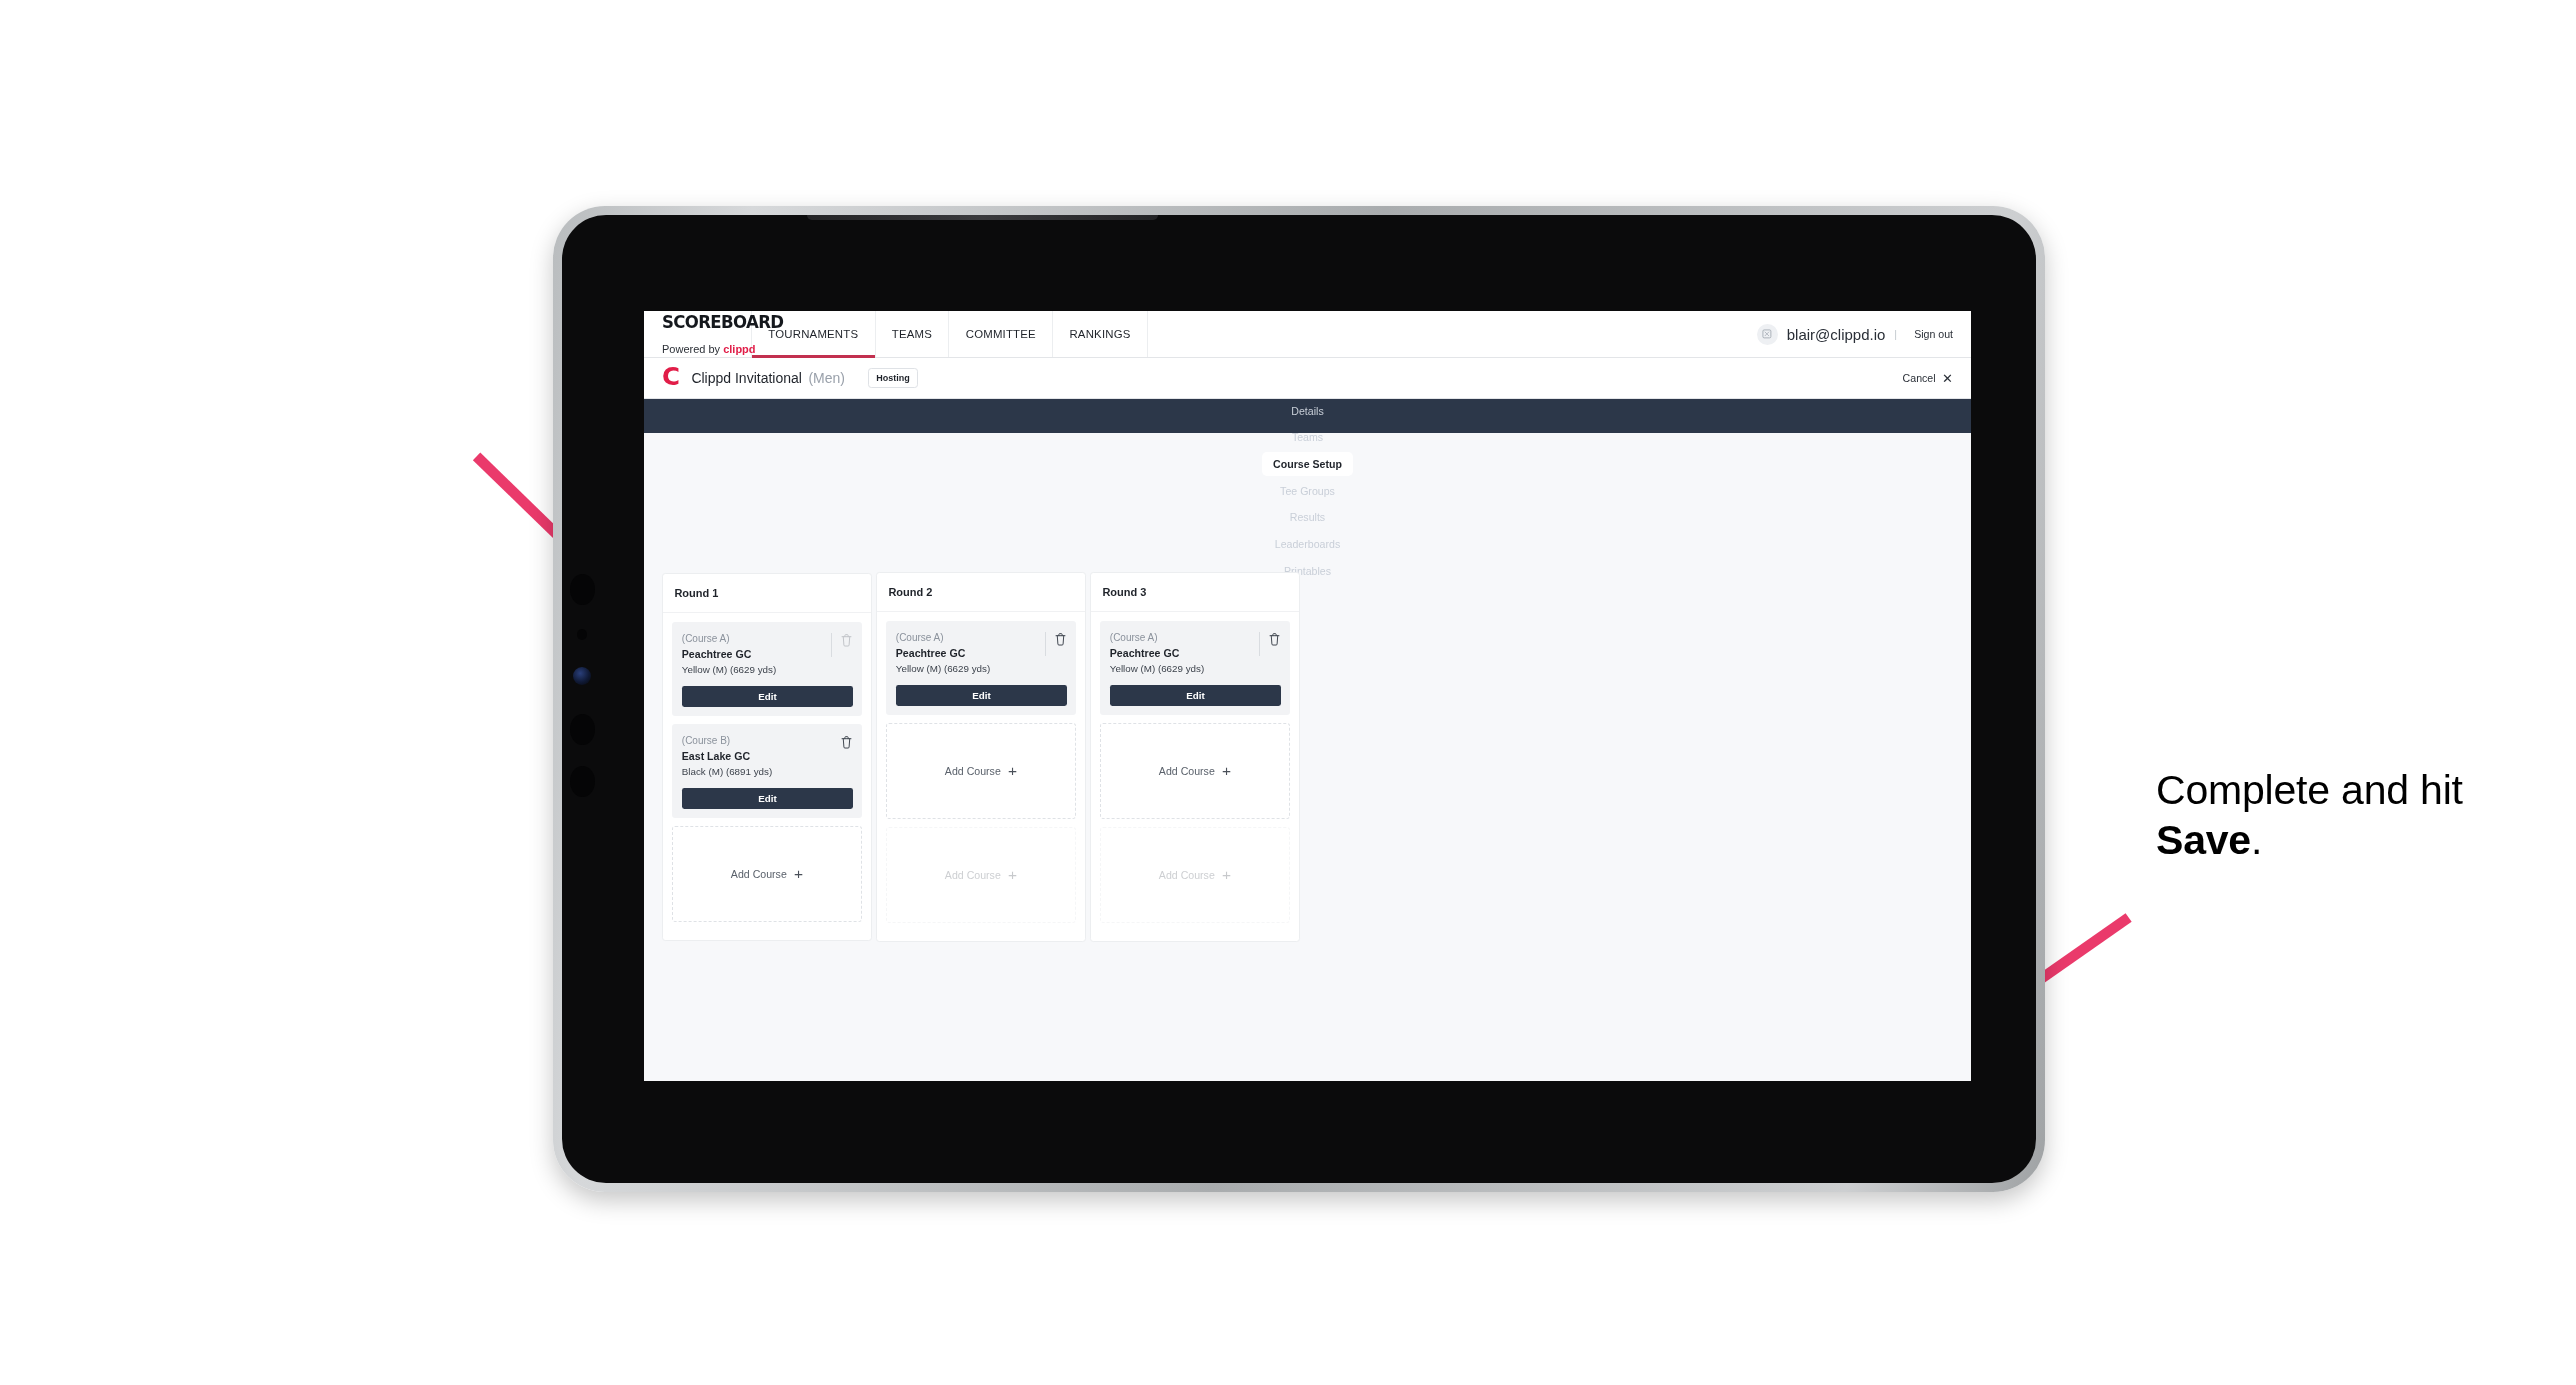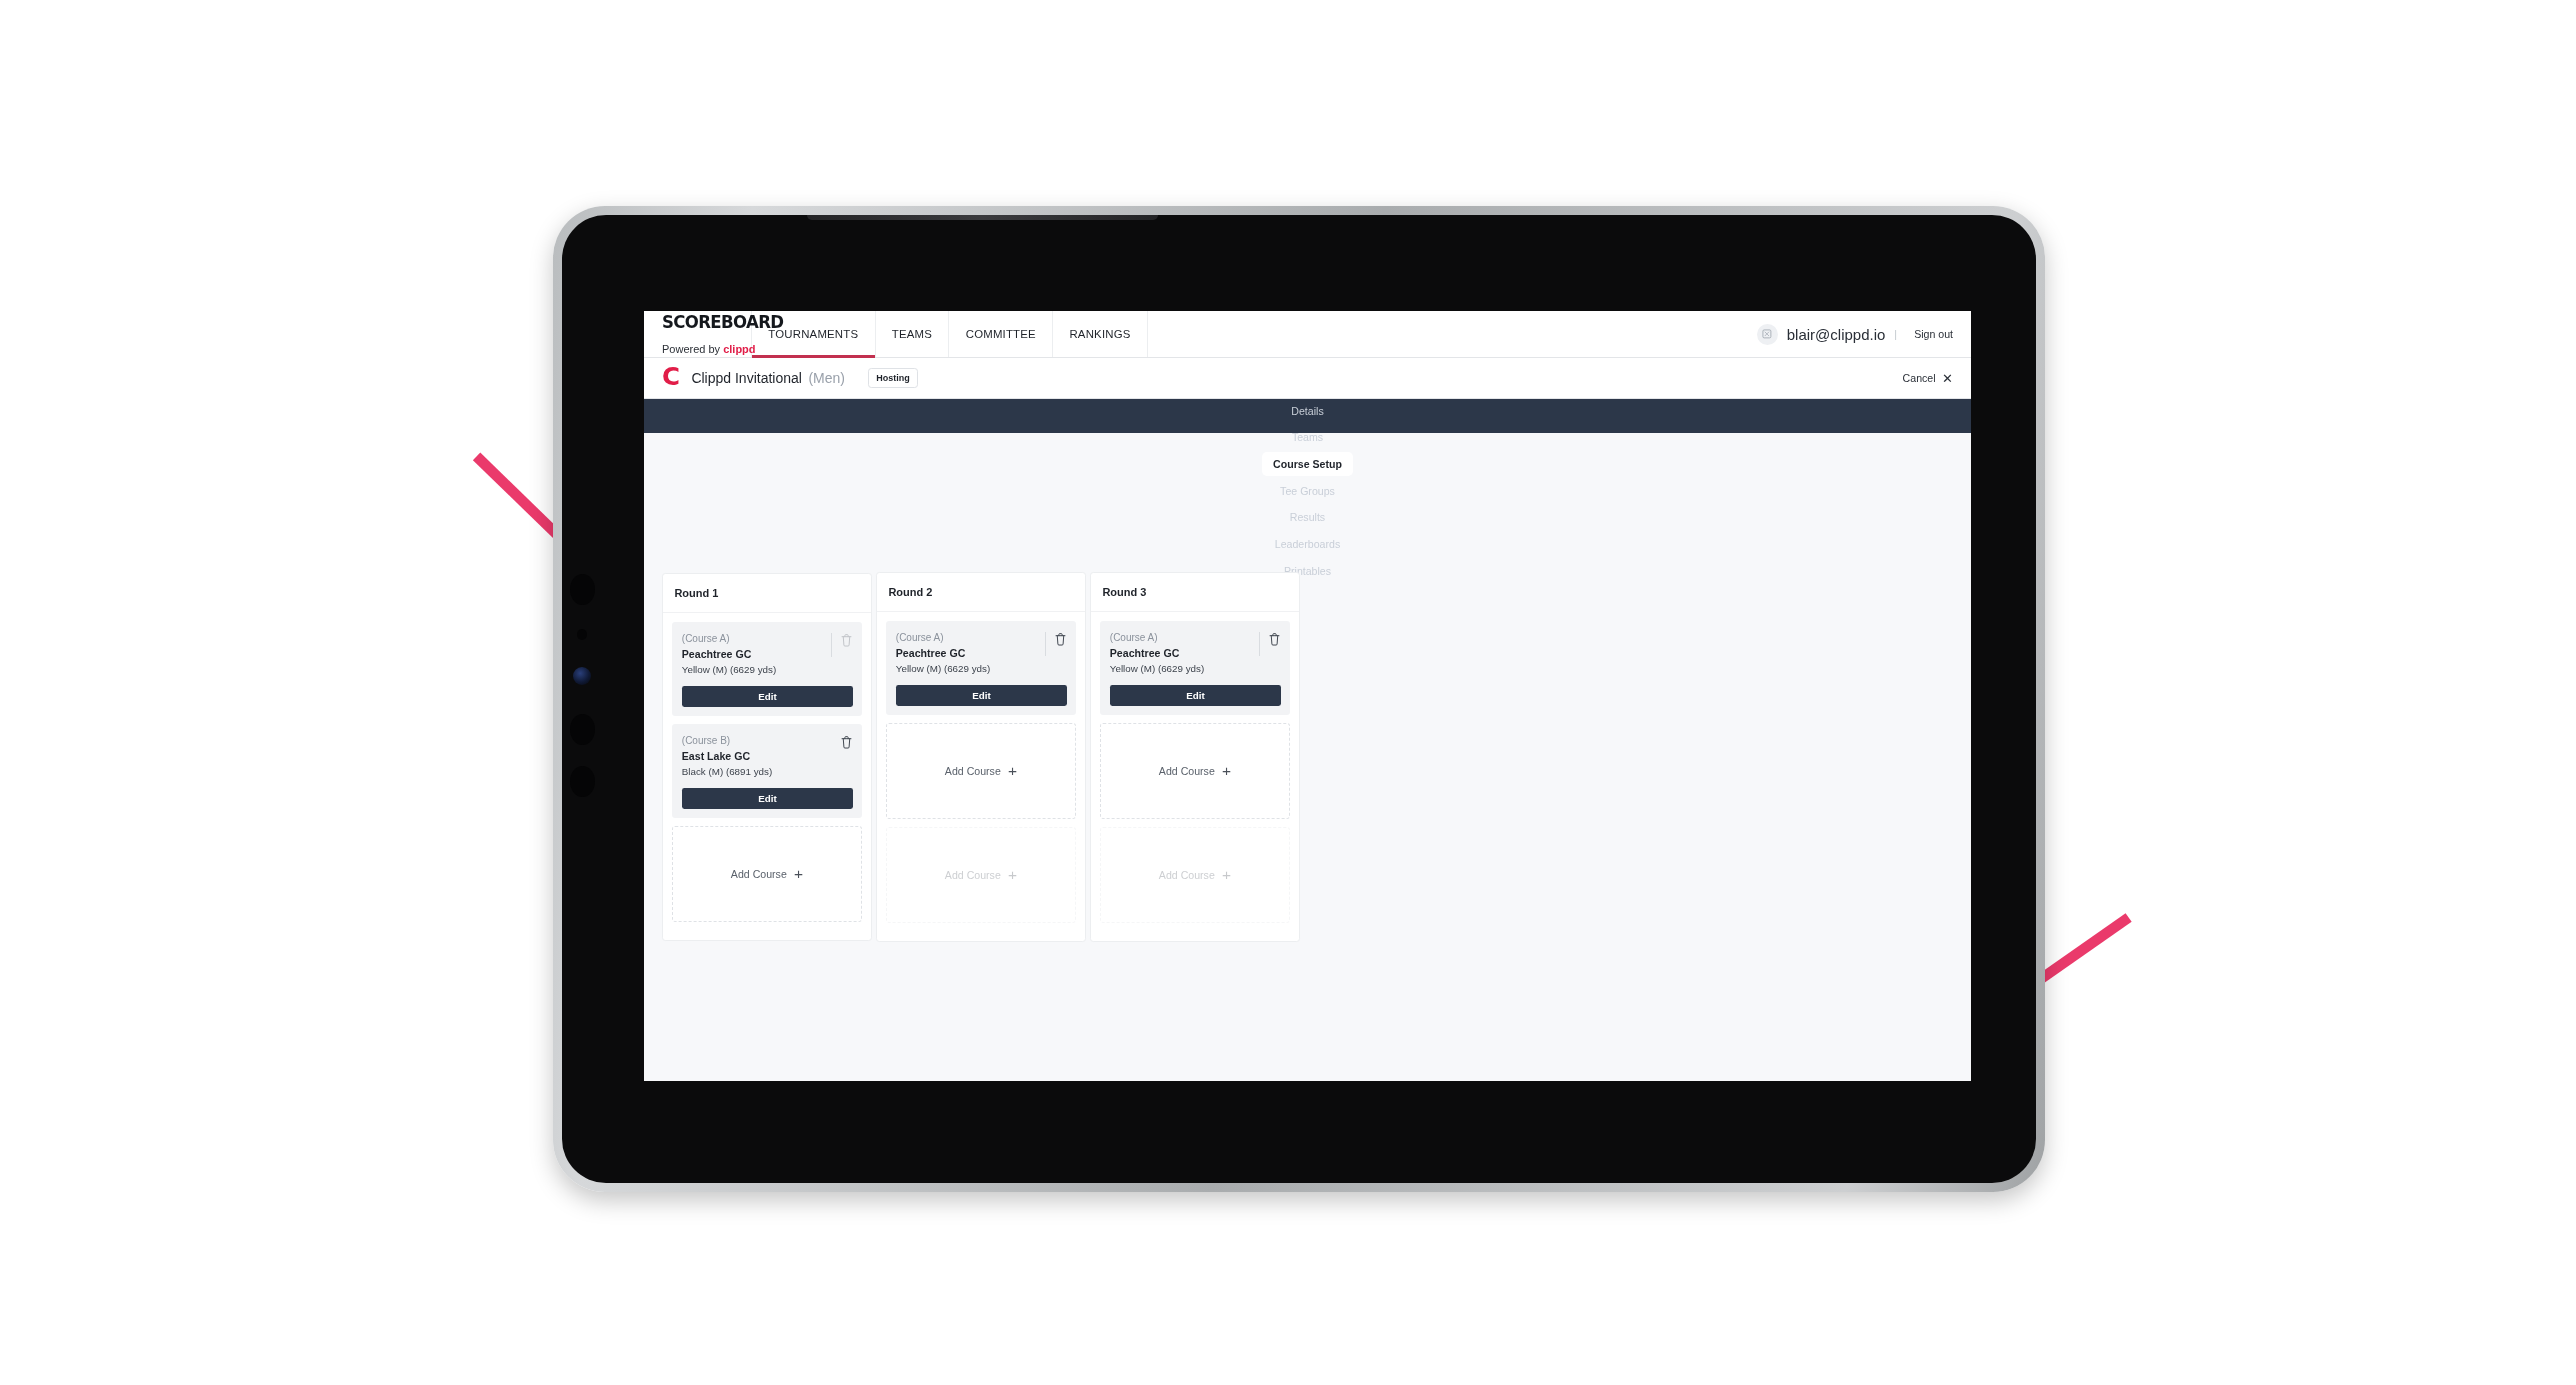--- a/index.html
+++ b/index.html
@@ -201,20 +201,21 @@
 
   <svg class="arrow-svg" id="arrow-left" width="424" height="261" style="left:457px; top:440px;" viewBox="0 0 520 320">
     <defs>
       <marker id="mk-l" markerWidth="5" markerHeight="5" refX="2.2" refY="2.5" orient="auto">
         <path d="M0,0 L5,2.5 L0,5 z" fill="#ea3a6b"></path>
       </marker>
     </defs>
     <line x1="24" y1="20" x2="204" y2="195" stroke="#ea3a6b" stroke-width="13" marker-end="url(#mk-l)" stroke-linecap="butt"></line>
   </svg>
 
+  <div id="annot-right" class="annot"><span>Complete and hit </span><b>Save</b><span>.</span></div>
 
   <svg class="arrow-svg" id="arrow-right" width="342" height="179" style="left:1956px; top:889px;" viewBox="0 0 420 220">
     <defs>
       <marker id="mk-r" markerWidth="5" markerHeight="5" refX="2.2" refY="2.5" orient="auto">
         <path d="M0,0 L5,2.5 L0,5 z" fill="#ea3a6b"></path>
       </marker>
     </defs>
     <line x1="212" y1="35" x2="62" y2="140" stroke="#ea3a6b" stroke-width="13" marker-end="url(#mk-r)" stroke-linecap="butt"></line>
   </svg>
 

